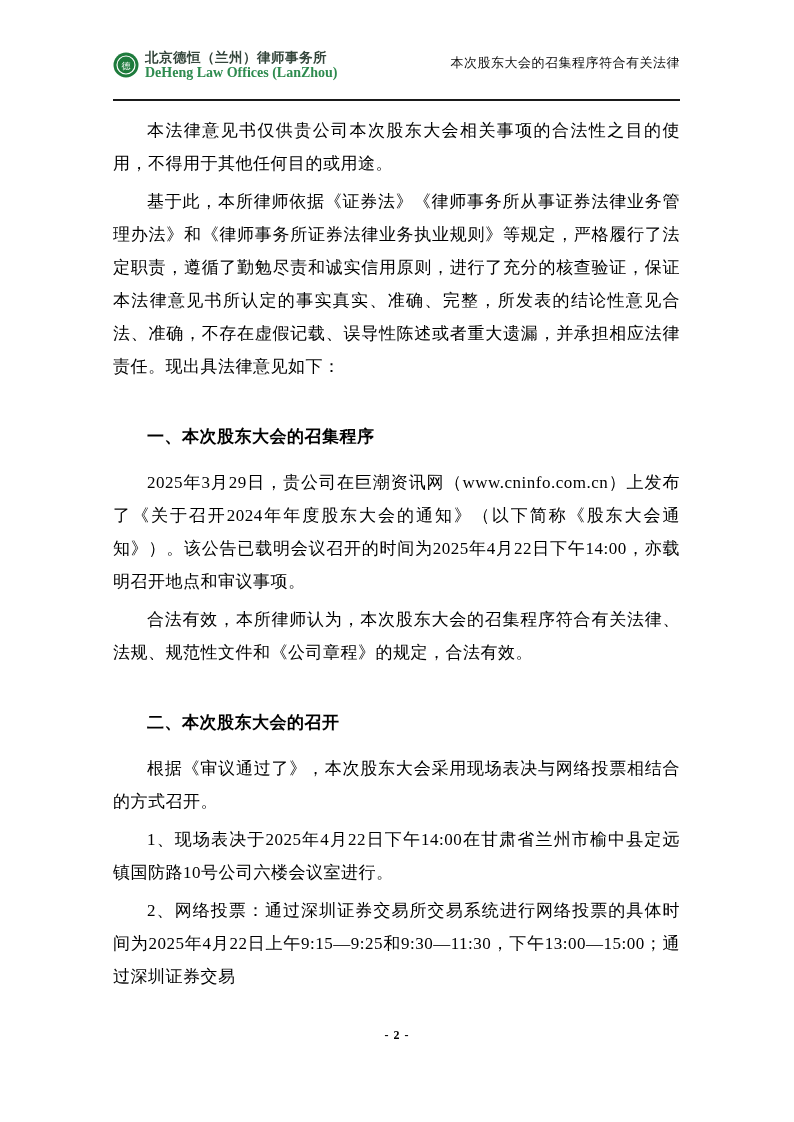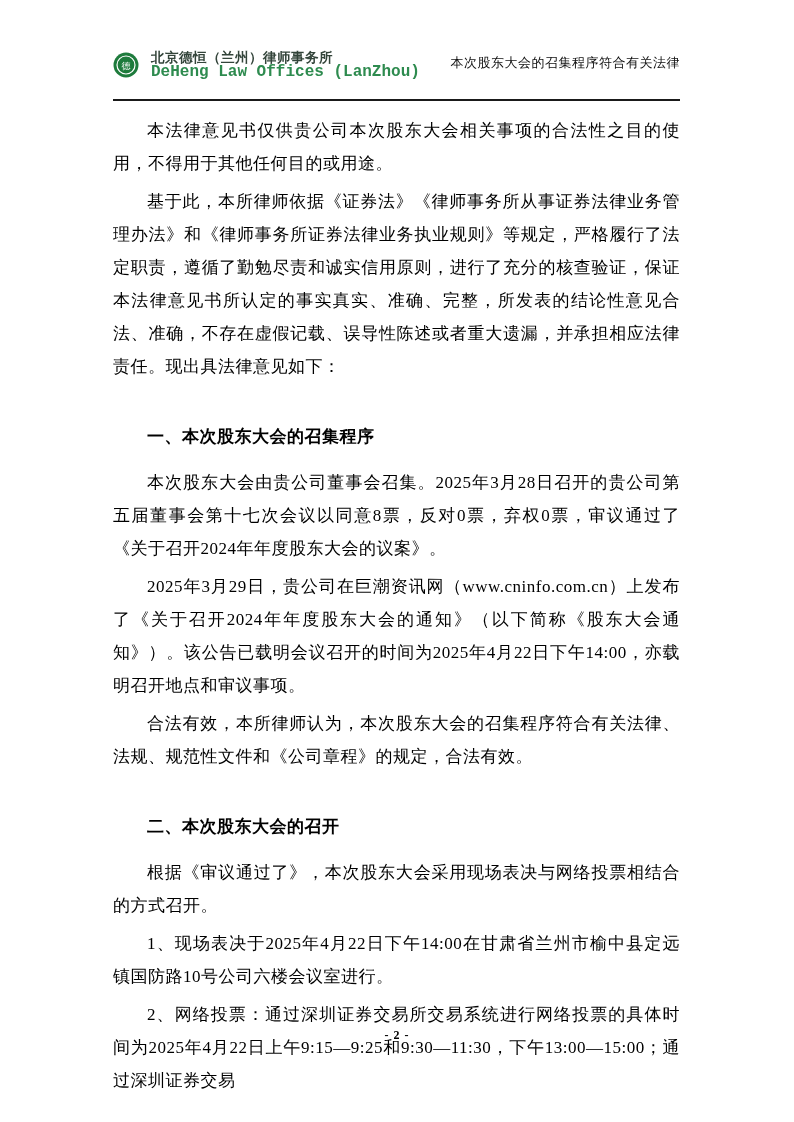--- a/index.html
+++ b/index.html
@@ -22,29 +22,29 @@
   .header {
     display:flex;
     justify-content:space-between;
     align-items:flex-start;
     border-bottom:2px solid #1a1a1a;
     padding-bottom:9px;
     min-height:40px;
   }
   .logo { display:flex; align-items:flex-start; }
   .logo-emblem { width:26px; height:26px; margin-top:2px; flex:0 0 auto; }
-  .logo-text { margin-left:12px; }
+  .logo-text { margin-left:6px; }
   .logo-cn {
     font-family:"Liberation Sans","DejaVu Sans",sans-serif;
     font-size:13.5px; font-weight:bold; color:#33443a;
     line-height:16px; letter-spacing:0.5px;
   }
   .logo-en {
-    font-family:Liberation Mono, monospace;
-    font-size:16px; font-weight:bold; color:#2e8b4f;
+    font-family:Liberation Serif, serif;
+    font-size:14px; font-weight:bold; color:#2e8b4f;
     line-height:13px;
   }
   .doc-title {
     text-align:right;
     font-size:13px; line-height:19px;
     color:#111;
     padding-top:3px;
     letter-spacing:0.5px;
   }
   
@@ -97,21 +97,20 @@
       </div>
       <div class="doc-title">
         <div>本次股东大会的召集程序符合有关法律</div>
       </div>
     </div>
 
     <div class="doc-body">
       <p class="para">本法律意见书仅供贵公司本次股东大会相关事项的合法性之目的使用，不得用于其他任何目的或用途。</p>
       <p class="para">基于此，本所律师依据《证券法》《律师事务所从事证券法律业务管理办法》和《律师事务所证券法律业务执业规则》等规定，严格履行了法定职责，遵循了勤勉尽责和诚实信用原则，进行了充分的核查验证，保证本法律意见书所认定的事实真实、准确、完整，所发表的结论性意见合法、准确，不存在虚假记载、误导性陈述或者重大遗漏，并承担相应法律责任。现出具法律意见如下：</p>
       <h3 class="heading">一、本次股东大会的召集程序</h3>
-      <p class="para">本次股东大会由贵公司董事会召集。2025年3月28日召开的贵公司第五届董事会第十七次会议以同意8票，反对0票，弃权0票，审议通过了《关于召开2024年年度股东大会的议案》。</p>
       <p class="para">2025年3月29日，贵公司在巨潮资讯网（www.cninfo.com.cn）上发布了《关于召开2024年年度股东大会的通知》（以下简称《股东大会通知》）。该公告已载明会议召开的时间为2025年4月22日下午14:00，亦载明召开地点和审议事项。</p>
       <p class="para">合法有效，本所律师认为，本次股东大会的召集程序符合有关法律、法规、规范性文件和《公司章程》的规定，合法有效。</p>
       <h3 class="heading">二、本次股东大会的召开</h3>
       <p class="para">根据《审议通过了》，本次股东大会采用现场表决与网络投票相结合的方式召开。</p>
       <p class="para">1、现场表决于2025年4月22日下午14:00在甘肃省兰州市榆中县定远镇国防路10号公司六楼会议室进行。</p>
       <p class="para">2、网络投票：通过深圳证券交易所交易系统进行网络投票的具体时间为2025年4月22日上午9:15—9:25和9:30—11:30，下午13:00—15:00；通过深圳证券交易</p>
     </div>
   </div>
 
   <div class="footer">- 2 -</div>

